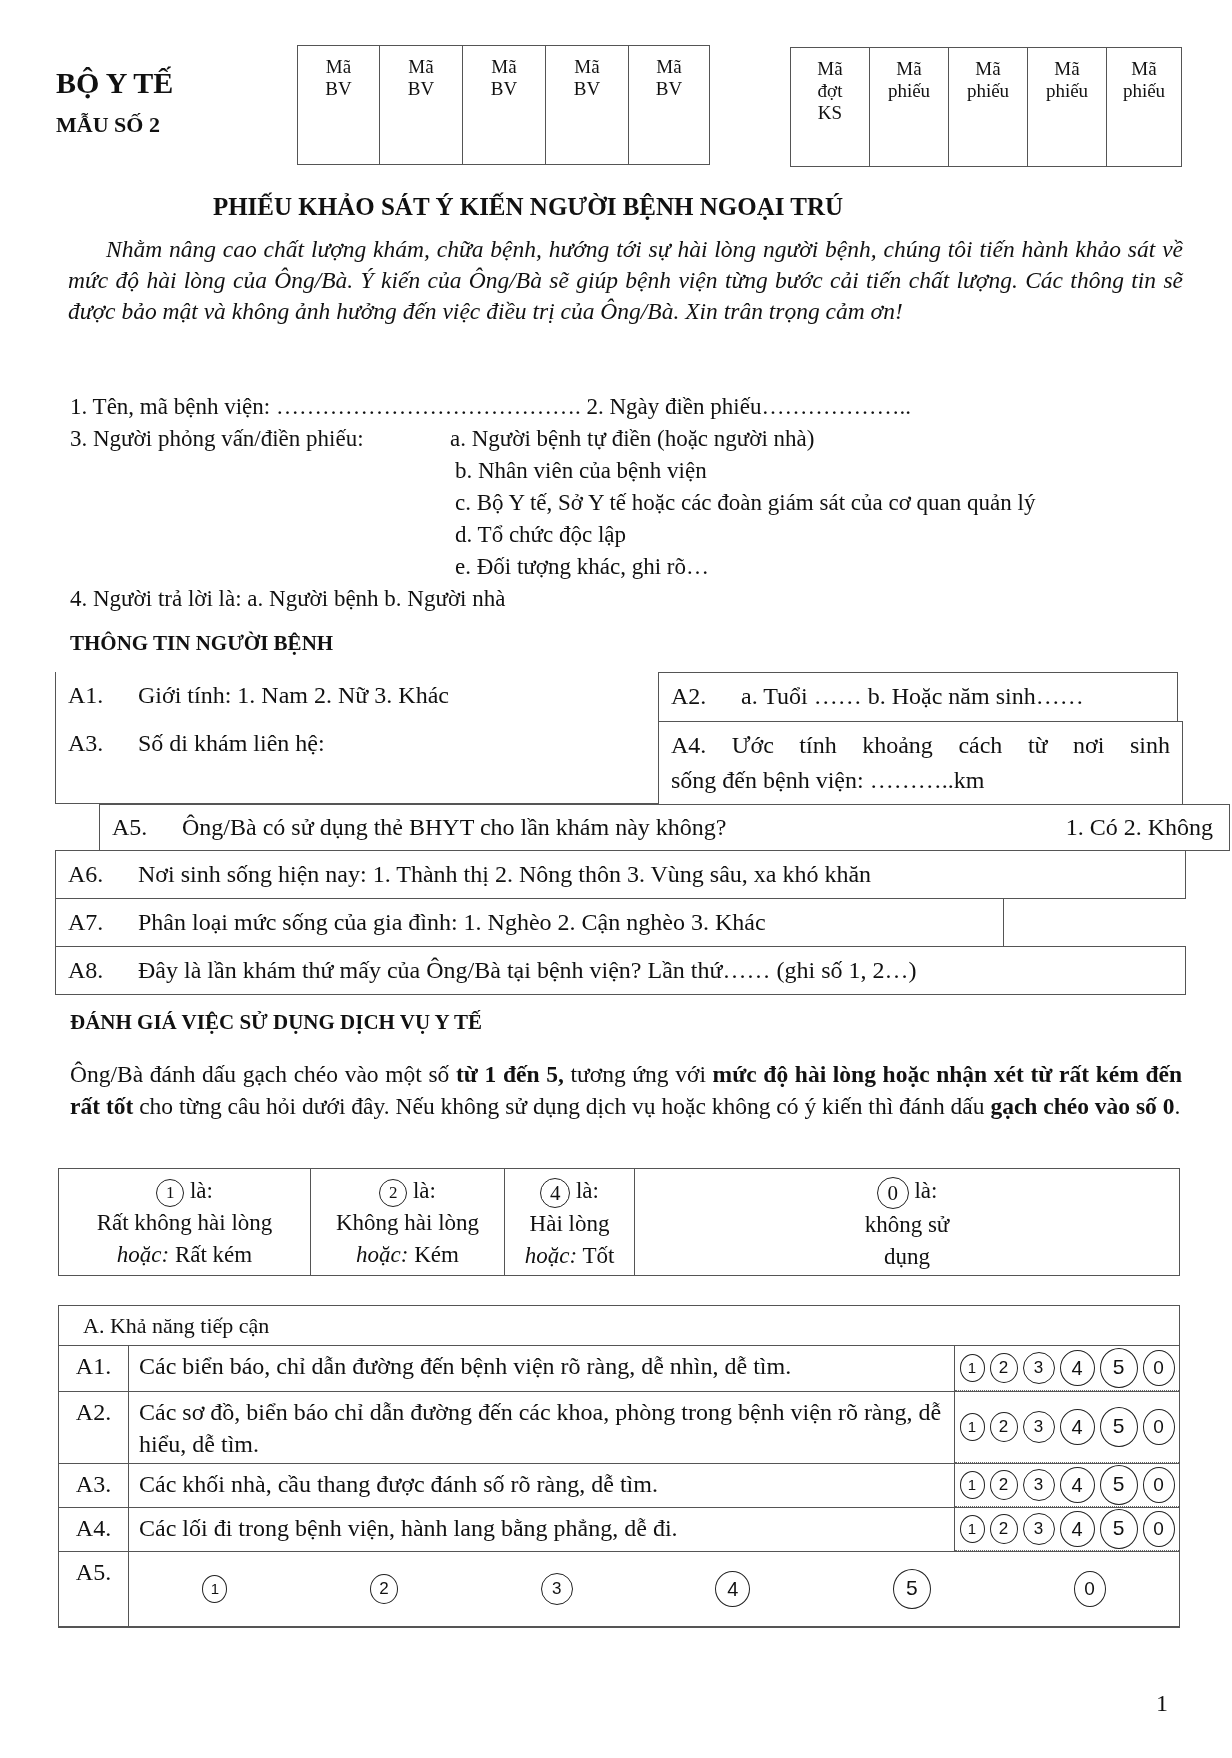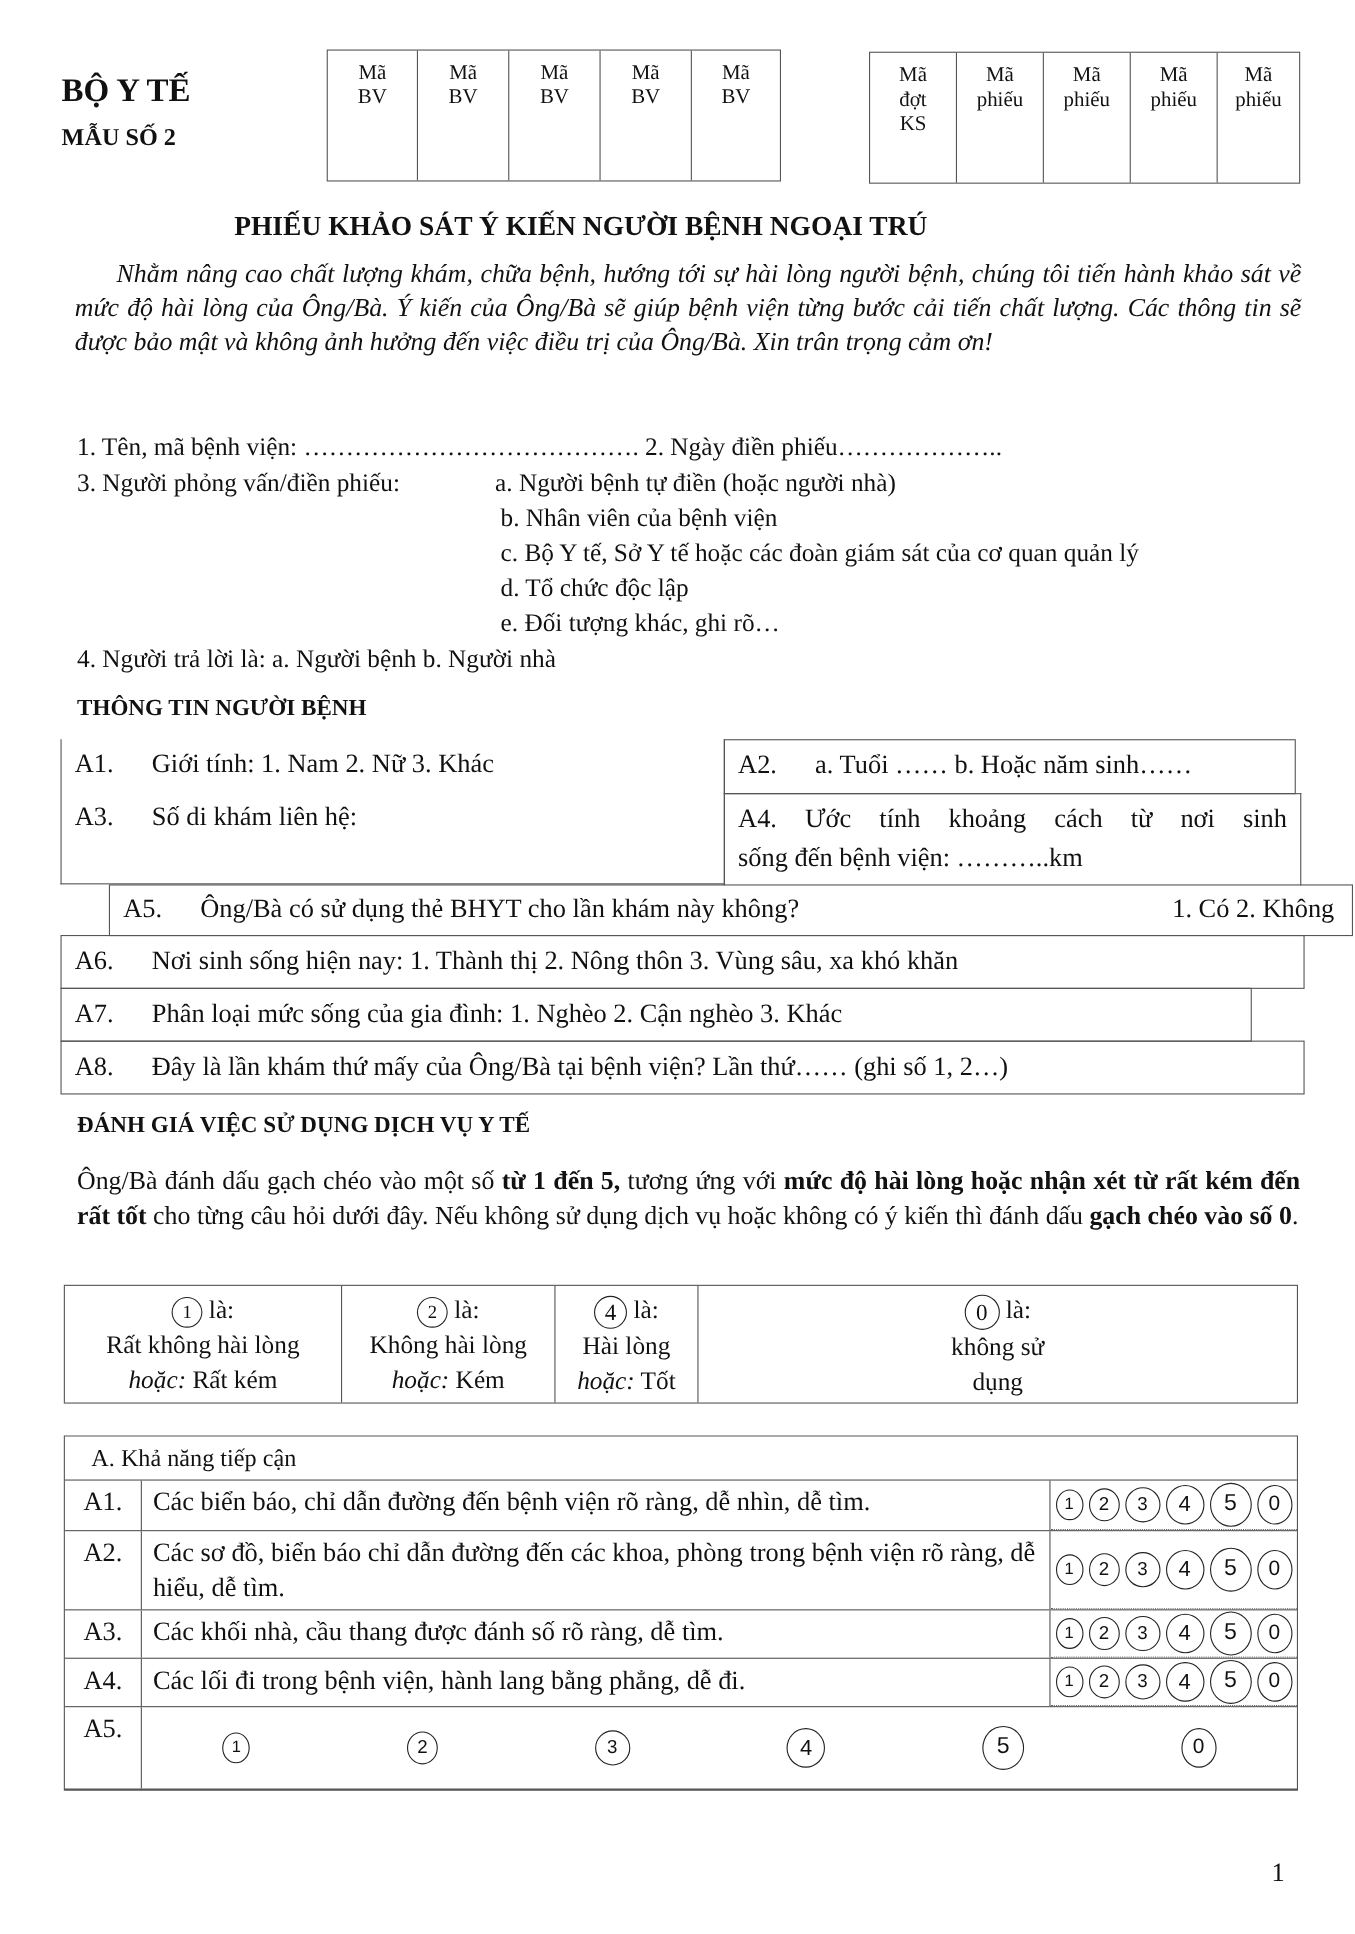--- a/index.html
+++ b/index.html
@@ -112,21 +112,21 @@
   <div>sống đến bệnh viện: ………..km</div>
 </div>
 
 <div class="tbl-cell" style="left:55px; top:804px; width:1131px; height:47px; padding-top:5px;margin-left:44px;">
   <span class="code">A5.</span><span>Ông/Bà có sử dụng thẻ BHYT cho lần khám này không?</span>
   <span style="position:absolute; right:16px;">1. Có     2. Không</span>
 </div>
 <div class="tbl-cell" style="left:55px; top:850px; width:1131px; height:49px; padding-top:6px;">
   <span class="code">A6.</span><span>Nơi sinh sống hiện nay: 1. Thành thị     2. Nông thôn    3. Vùng sâu, xa khó khăn</span>
 </div>
-<div class="tbl-cell" style="left:55px; top:898px; width:1083px; height:49px; padding-top:6px;">
+<div class="tbl-cell" style="left:55px; top:898px; width:949px; height:49px; padding-top:6px;">
   <span class="code">A7.</span><span>Phân loại mức sống của gia đình: 1. Nghèo   2. Cận nghèo    3. Khác</span>
 </div>
 <div class="tbl-cell" style="left:55px; top:946px; width:1131px; height:49px; padding-top:6px;">
   <span class="code">A8.</span><span>Đây là lần khám thứ mấy của Ông/Bà tại bệnh viện?  Lần thứ…… (ghi số 1, 2…)</span>
 </div>
 
 <div class="section" style="top:1010px;">ĐÁNH GIÁ VIỆC SỬ DỤNG DỊCH VỤ Y TẾ</div>
 <div class="abs" style="left:70px; top:1058px; width:1112px; font-size:23.5px; line-height:32px; text-align:justify;"><span>Ông/Bà đánh dấu gạch chéo vào một số </span><b>từ 1 đến 5,</b><span> tương ứng với </span><b>mức độ hài lòng hoặc nhận xét từ rất kém đến rất tốt</b><span> cho từng câu hỏi dưới đây. Nếu không sử dụng dịch vụ hoặc không có ý kiến thì đánh dấu </span><b>gạch chéo vào số 0</b><span>.</span></div>
 
 <div class="legend">

